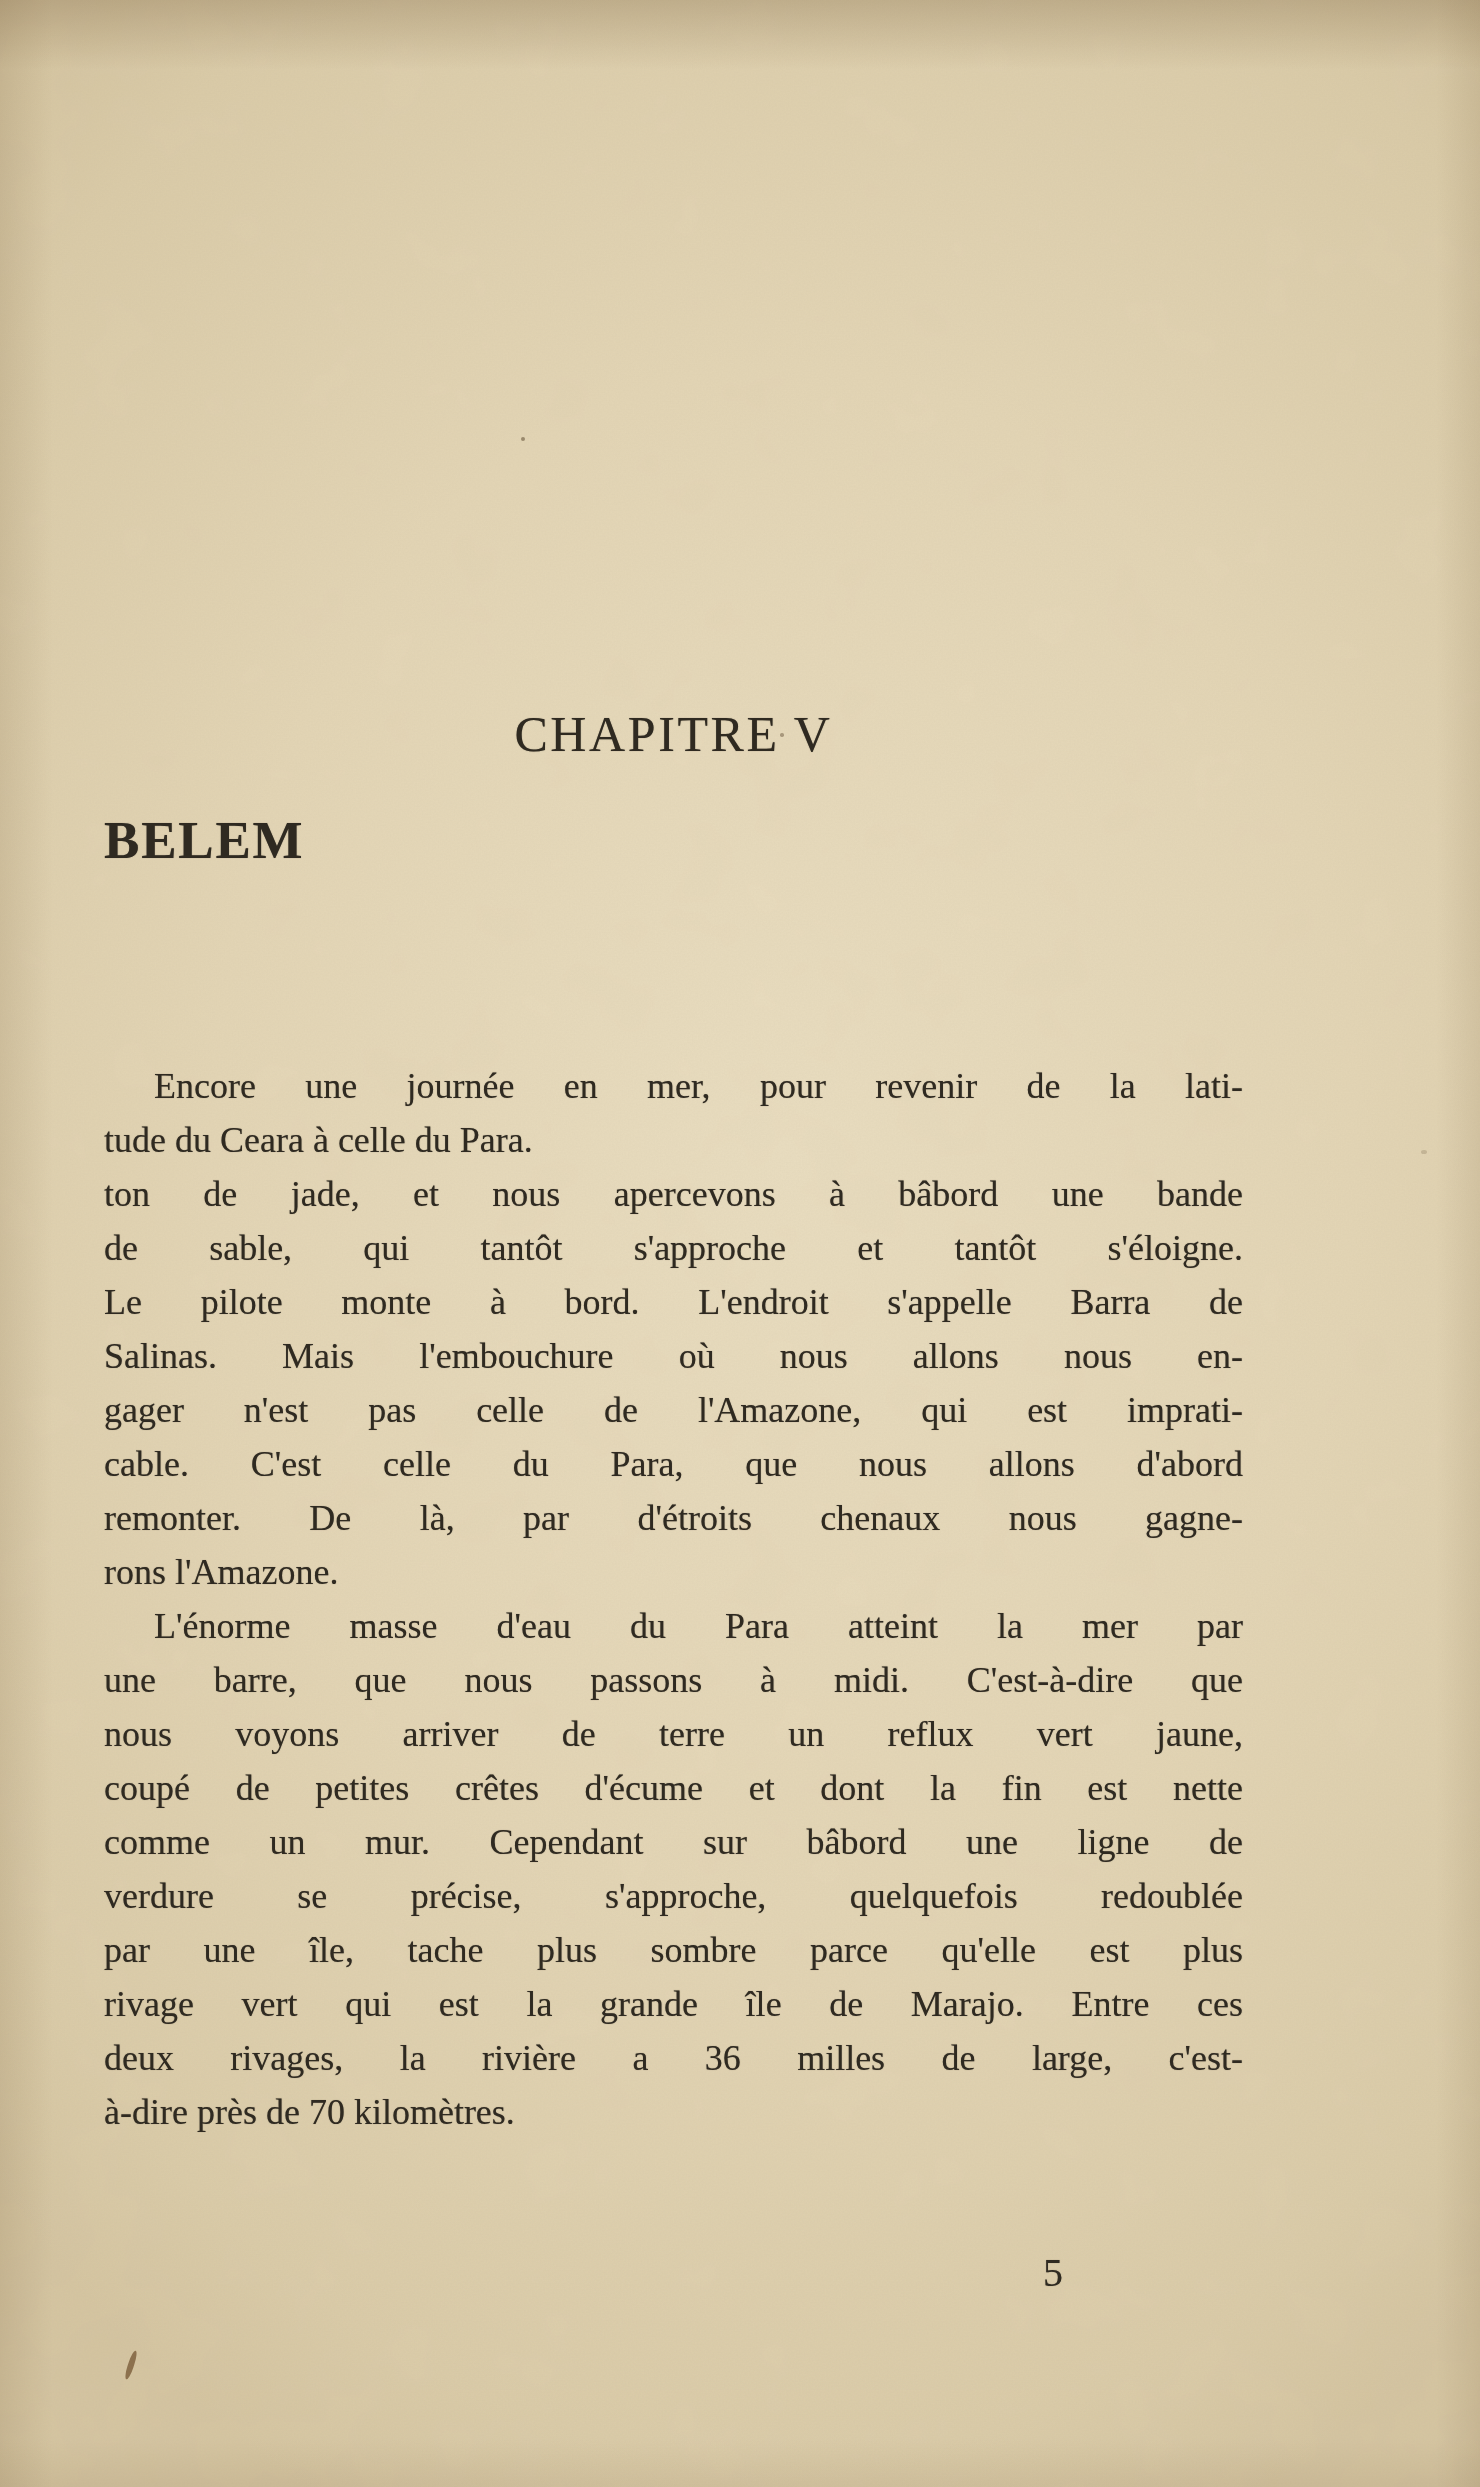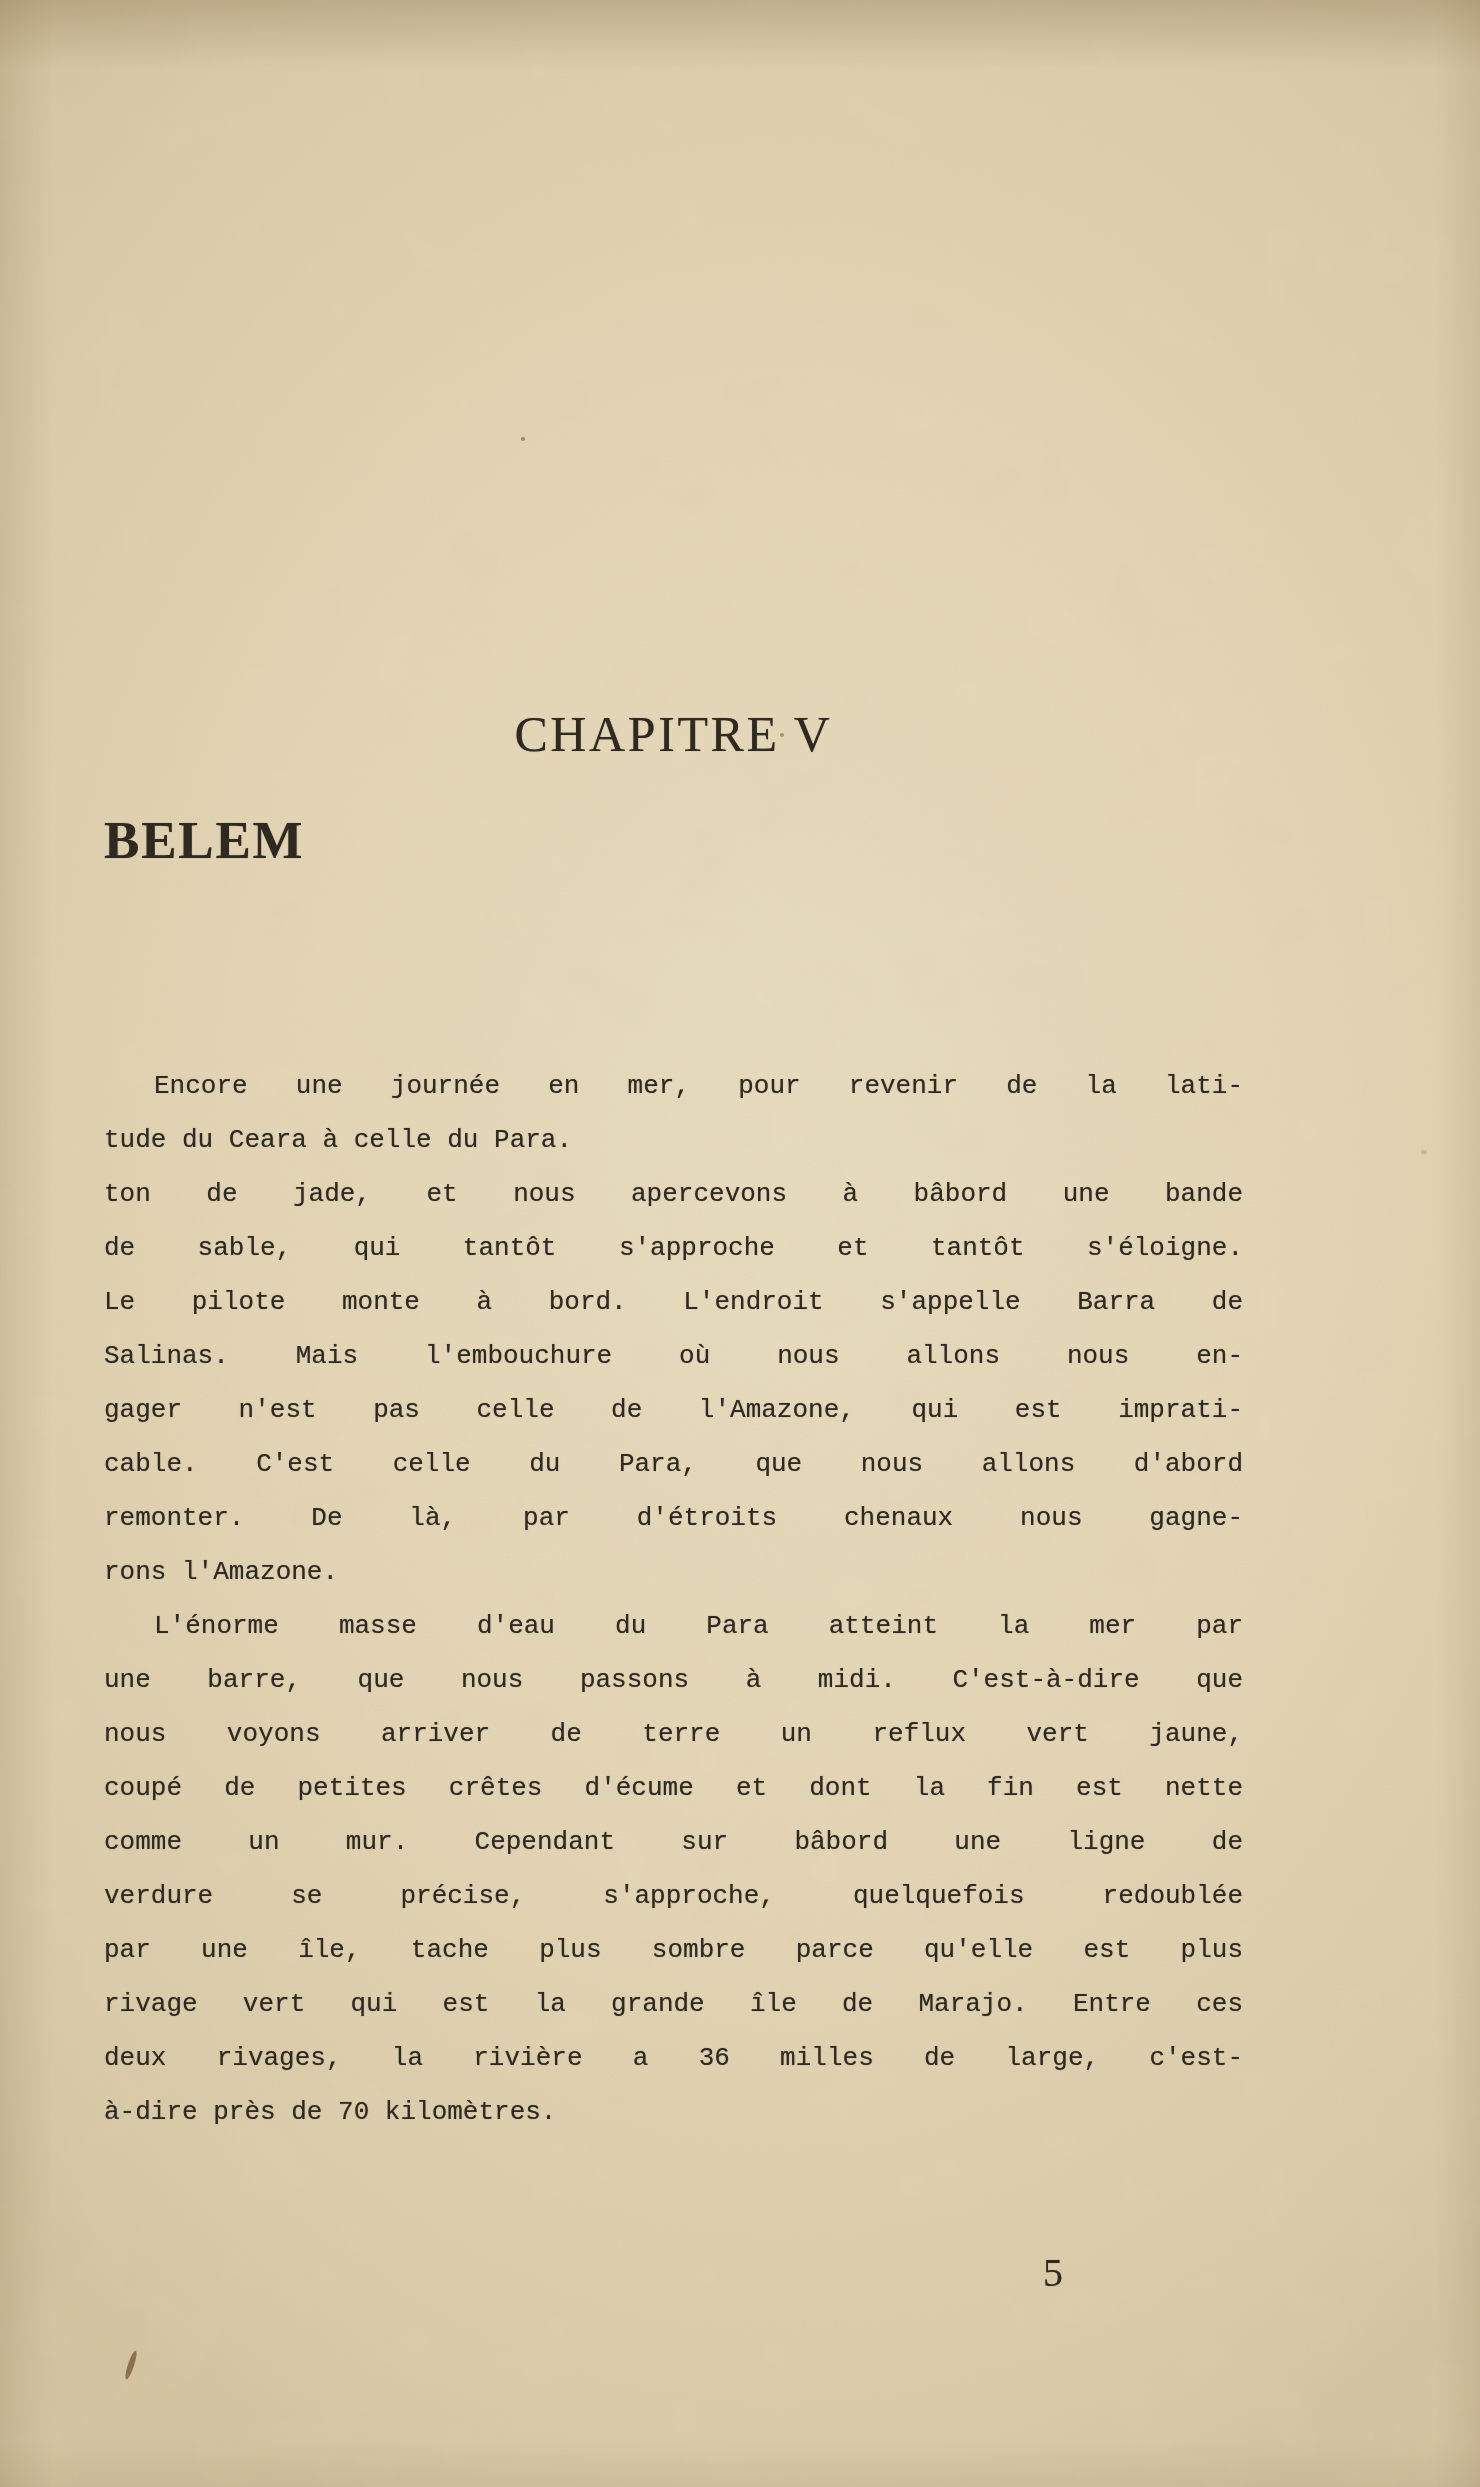--- a/index.html
+++ b/index.html
@@ -33,23 +33,22 @@
     text-shadow:0 0 0.9px rgba(47,42,33,.55);
     margin-top:30px;
   }
   .title{
     position:absolute;left:104px;top:814px;width:1139px;
     text-align:left;font-size:53px;font-weight:bold;letter-spacing:1.8px;line-height:1;
     text-shadow:0 0 0.9px rgba(47,42,33,.5);
   }
   .body-text{
     position:absolute;left:104px;top:1059px;width:1139px;
-    font-size:26px;line-height:54px;
+    font-size:36px;line-height:54px;
     text-shadow:0 0 0.9px rgba(47,42,33,.5);
-    font-family:Liberation Mono, monospace;
   }
   .line{text-align:justify;text-align-last:justify;}
   .line.last{text-align-last:left;}
   .line.first{text-indent:50px;}
   sup.sup{font-size:.55em;vertical-align:.5em;letter-spacing:0;}
   .pagenum{
     position:absolute;left:1043px;top:2253px;
     font-size:40px;line-height:1;letter-spacing:0;
     text-shadow:0 0 0.9px rgba(47,42,33,.5);
   }

